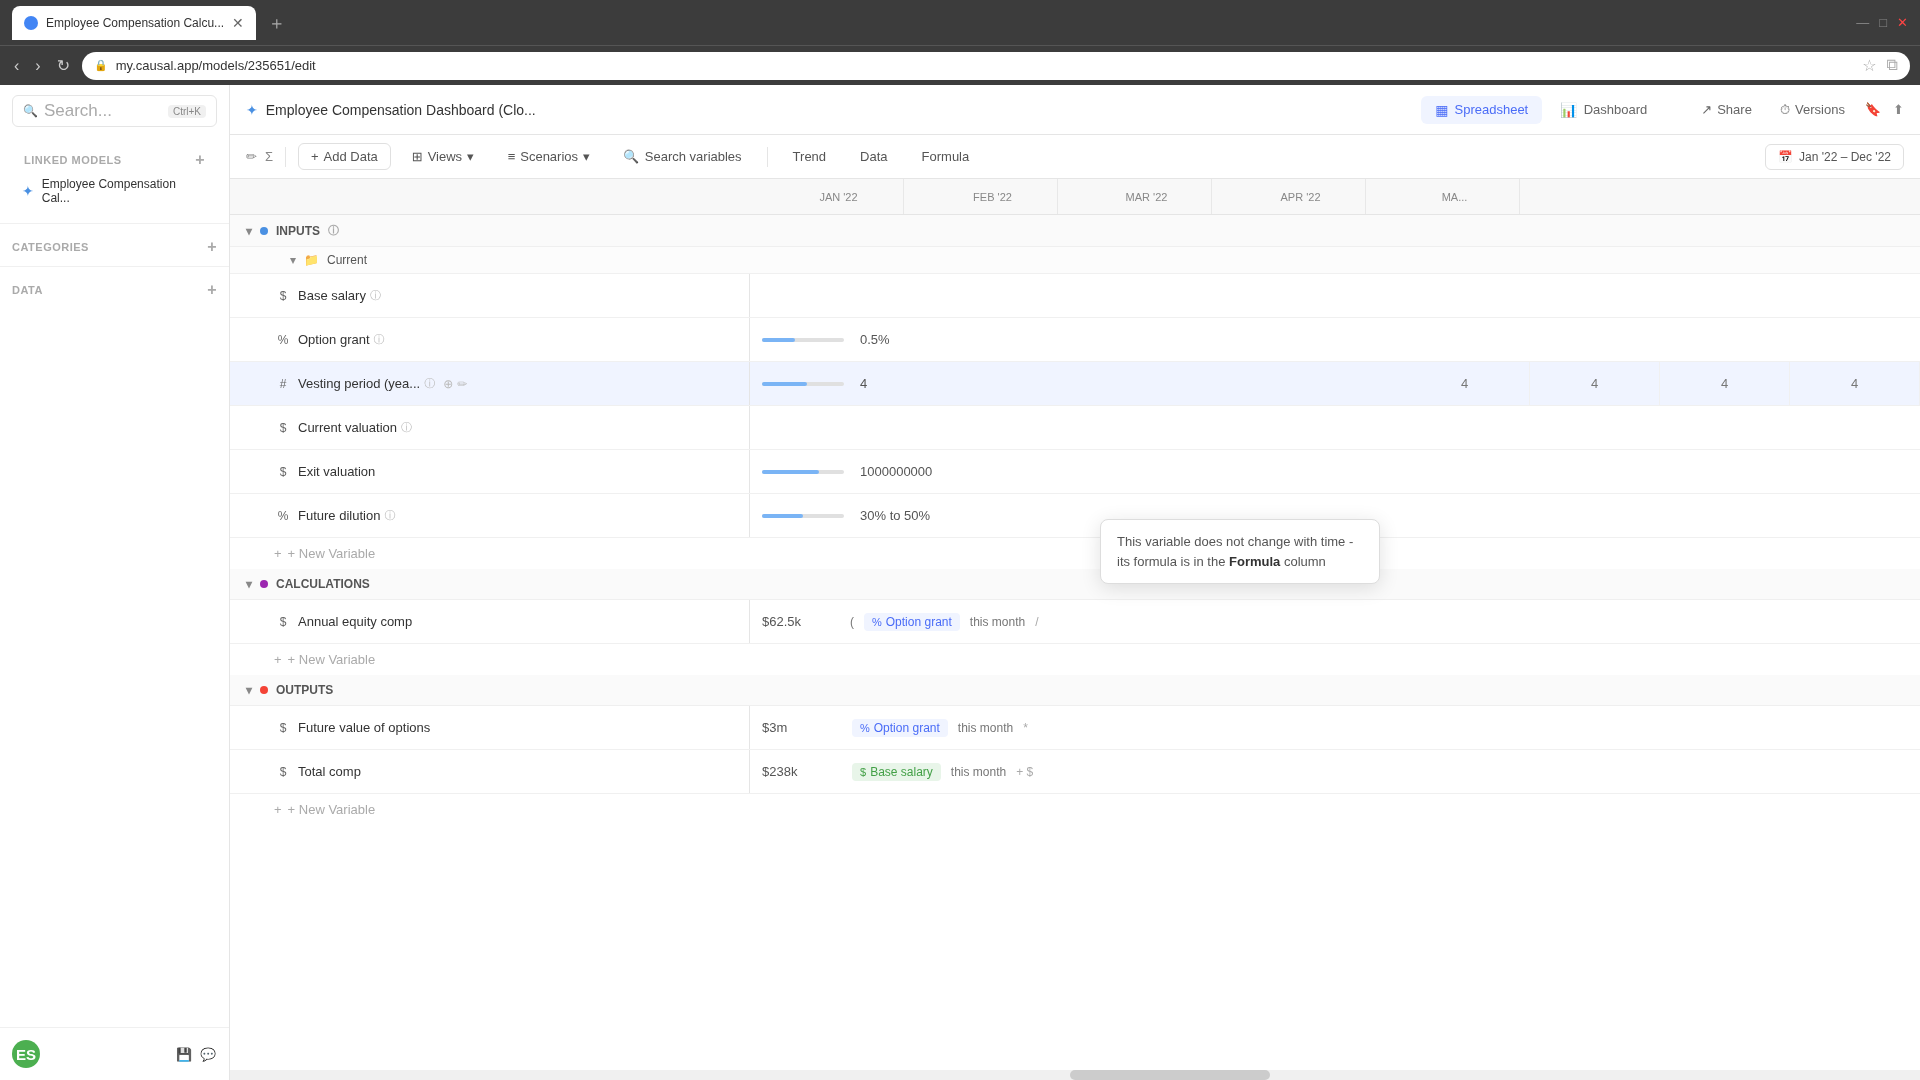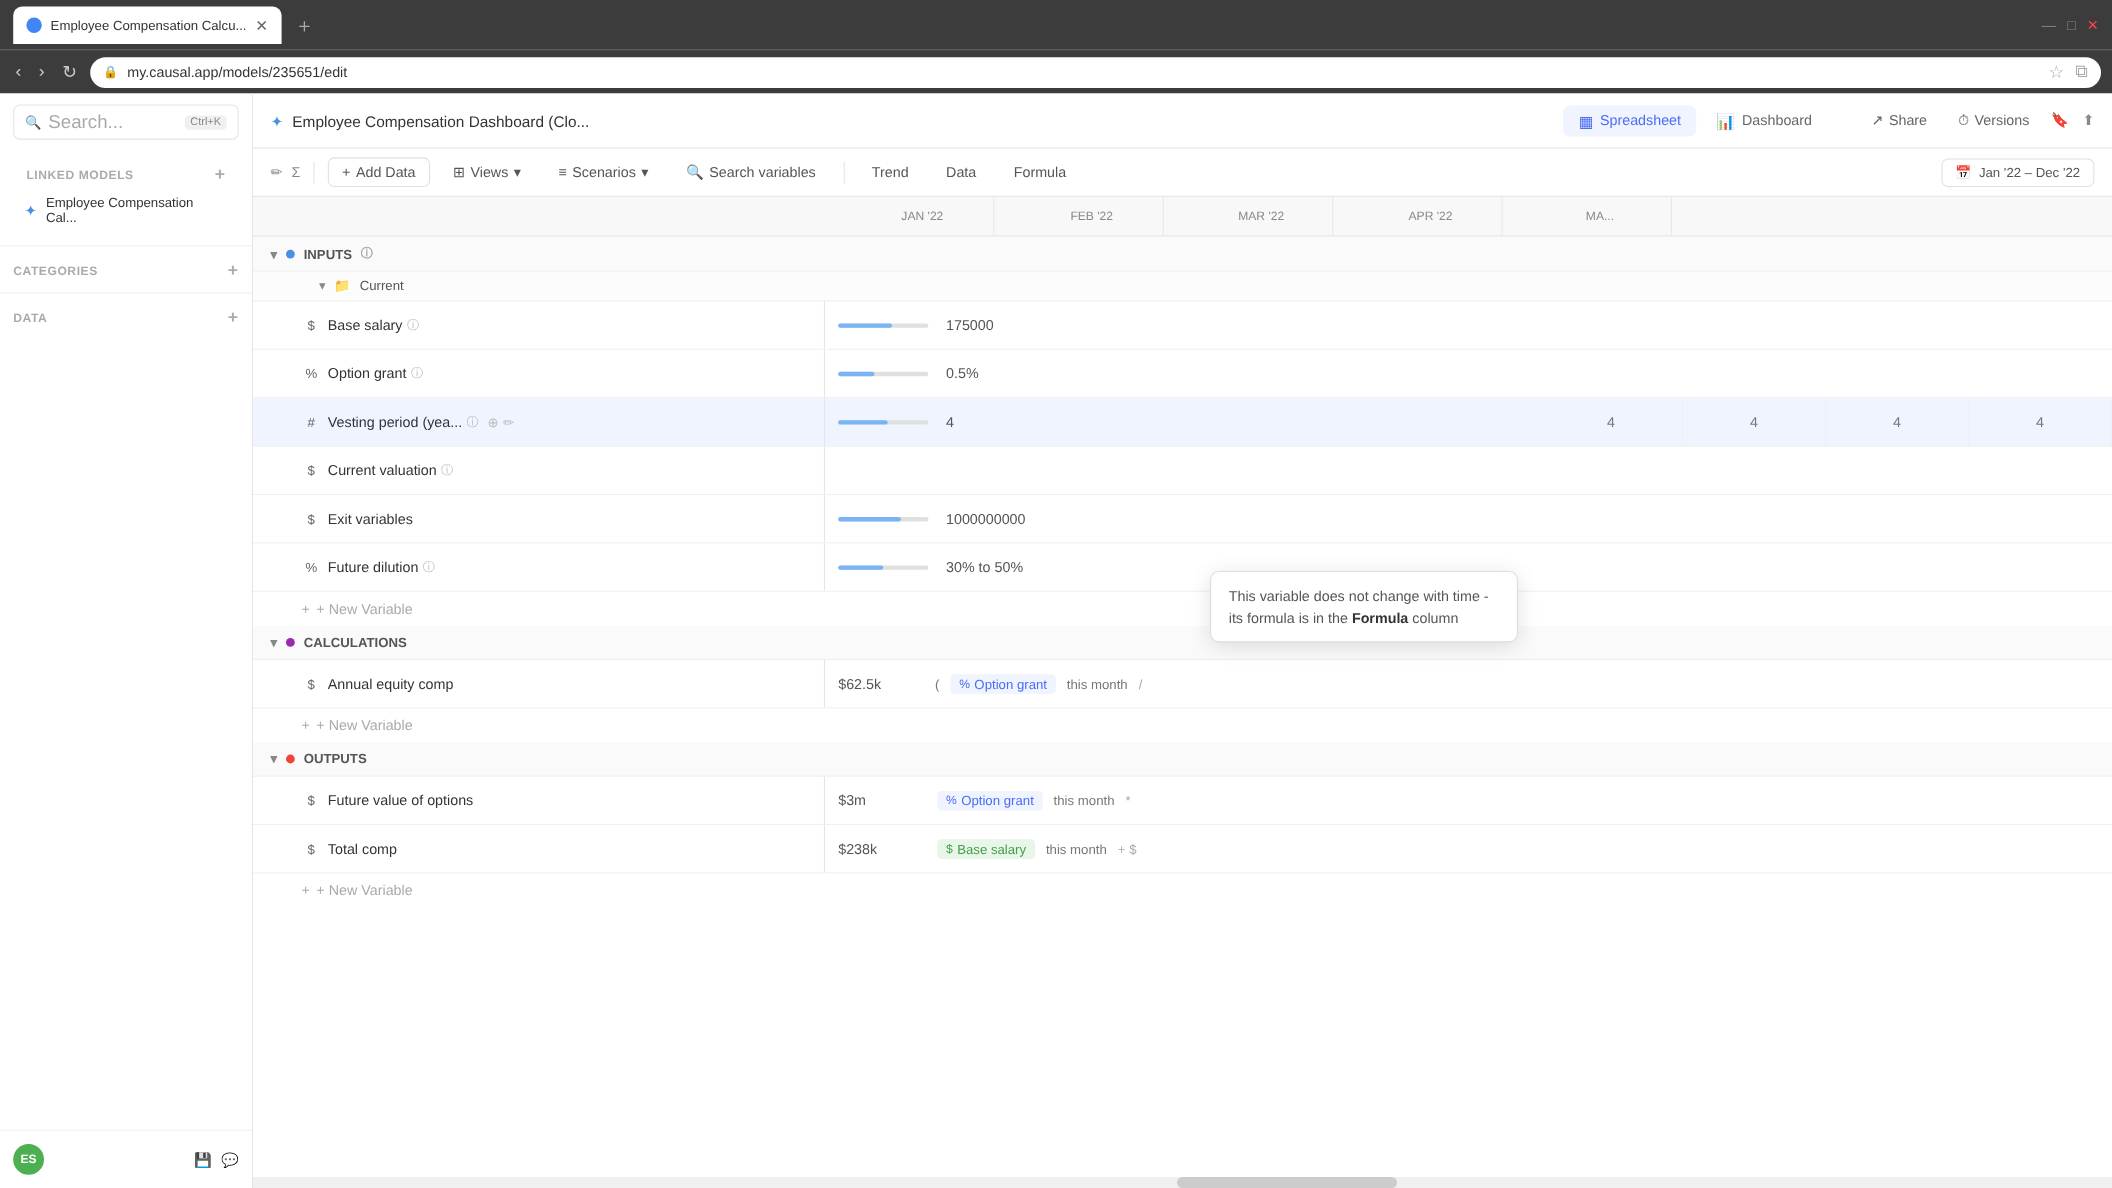--- a/index.html
+++ b/index.html
@@ -32,21 +32,21 @@
 
     .sidebar-search { margin: 10px 12px; border: 1px solid #e5e5e5; border-radius: 6px; display: flex; align-items: center; padding: 5px 10px; gap: 6px; color: #aaa; font-size: 12px; }
     .search-shortcut { margin-left: auto; font-size: 10px; background: #f0f0f0; border-radius: 4px; padding: 1px 5px; color: #888; }
 
     .sidebar-section { padding: 8px 12px 4px; }
     .sidebar-model-item { display: flex; align-items: center; gap: 8px; padding: 6px 10px; border-radius: 6px; cursor: pointer; color: #333; font-size: 12px; }
     .model-icon { color: #4a90e2; font-size: 14px; }
     .sidebar-divider { height: 1px; background: #f0f0f0; margin: 8px 0; }
     .sidebar-section-label { padding: 6px 12px 2px; font-size: 11px; color: #aaa; font-weight: 600; text-transform: uppercase; letter-spacing: 0.5px; display: flex; justify-content: space-between; align-items: center; }
     .sidebar-bottom { margin-top: auto; padding: 12px; border-top: 1px solid #f0f0f0; display: flex; gap: 8px; align-items: center; }
-    .avatar { width: 28px; height: 28px; background: #4caf50; border-radius: 50%; display: flex; align-items: center; justify-content: center; color: #fff; font-size: 11px; font-weight: 600; }
+    .avatar { width: 28px; height: 28px; background: #4caf50; border-radius: 50%; display: flex; align-items: center; justify-content: center; color: #fff; font-size: 15px; font-weight: 600; }
     .sidebar-bottom-icons { margin-left: auto; display: flex; gap: 8px; color: #888; }
 
     
     .main-content { flex: 1; display: flex; flex-direction: column; overflow: hidden; background: #fff; }
 
     
     .app-header { height: 50px; display: flex; align-items: center; padding: 0 16px; border-bottom: 1px solid #e5e5e5; gap: 16px; }
     .header-title { display: flex; align-items: center; gap: 8px; color: #333; font-size: 14px; }
     .header-icon { color: #4a90e2; }
     .header-nav-tabs { display: flex; gap: 4px; margin-left: auto; }
@@ -289,28 +289,20 @@
         <span class="group-icon">📁</span>
         <span>Current</span>
       </div>
 
       <div class="var-row">
         <div class="var-label-area">
           <span class="var-type-icon">$</span>
           <span class="var-name">Base salary</span>
           <span class="var-info">ⓘ</span>
         </div>
-        <div class="var-formula-area">
-          <div class="var-bar-cell">
-            <div class="var-bar">
-                <div class="var-bar-fill" style="width:60%;"></div>
-              </div>
-          </div>
-          <span class="var-value">175000</span>
-        </div>
       </div>
 
       <div class="var-row">
         <div class="var-label-area">
           <span class="var-type-icon">%</span>
           <span class="var-name">Option grant</span>
           <span class="var-info">ⓘ</span>
         </div>
         <div class="var-formula-area">
           <div class="var-bar-cell">
@@ -355,21 +347,21 @@
         <div class="var-label-area">
           <span class="var-type-icon">$</span>
           <span class="var-name">Current valuation</span>
           <span class="var-info">ⓘ</span>
         </div>
       </div>
 
       <div class="var-row">
         <div class="var-label-area">
           <span class="var-type-icon">$</span>
-          <span class="var-name">Exit variables</span>
+          <span class="var-name">Exit valuation</span>
         </div>
         <div class="var-formula-area">
           <div class="var-bar-cell">
             <div class="var-bar">
                 <div class="var-bar-fill" style="width:70%;"></div>
               </div>
           </div>
           <span class="var-value">1000000000</span>
         </div>
       </div>

